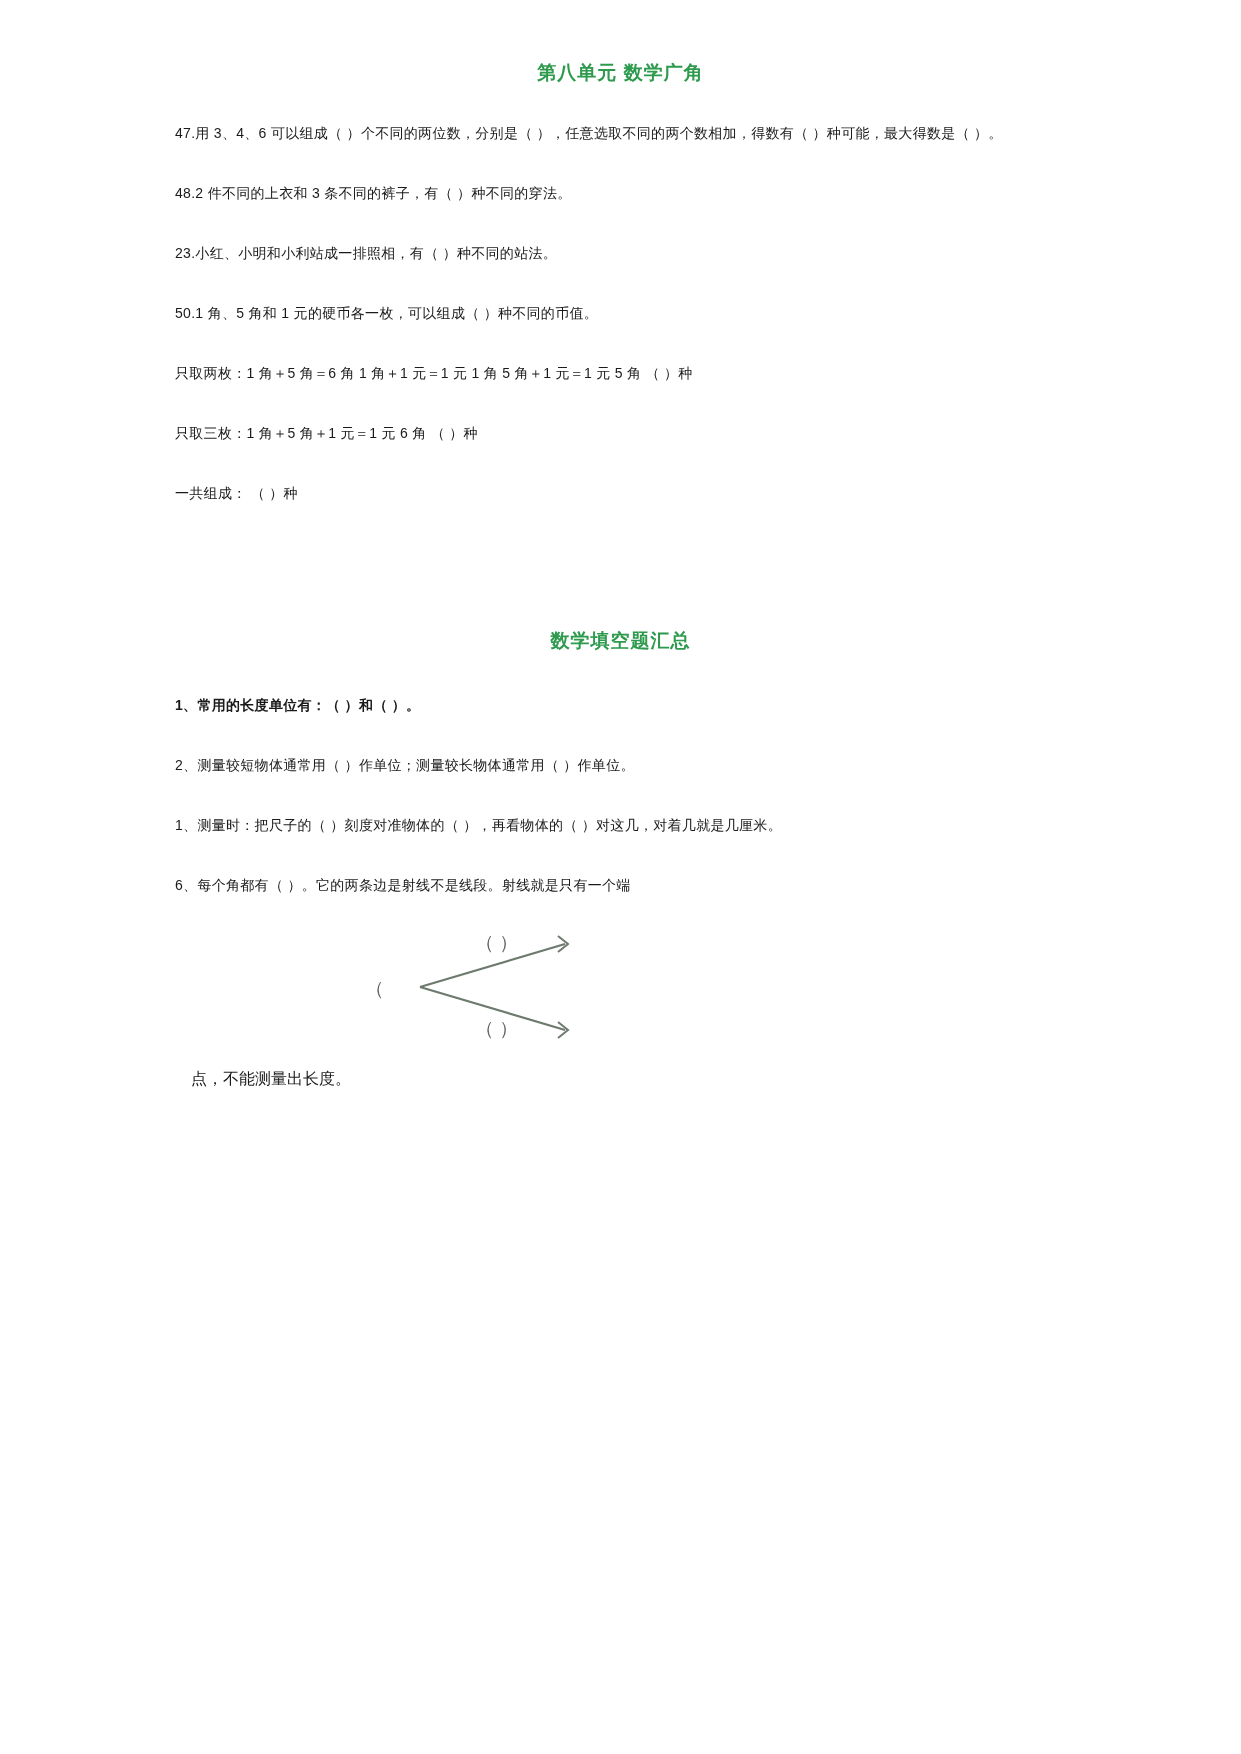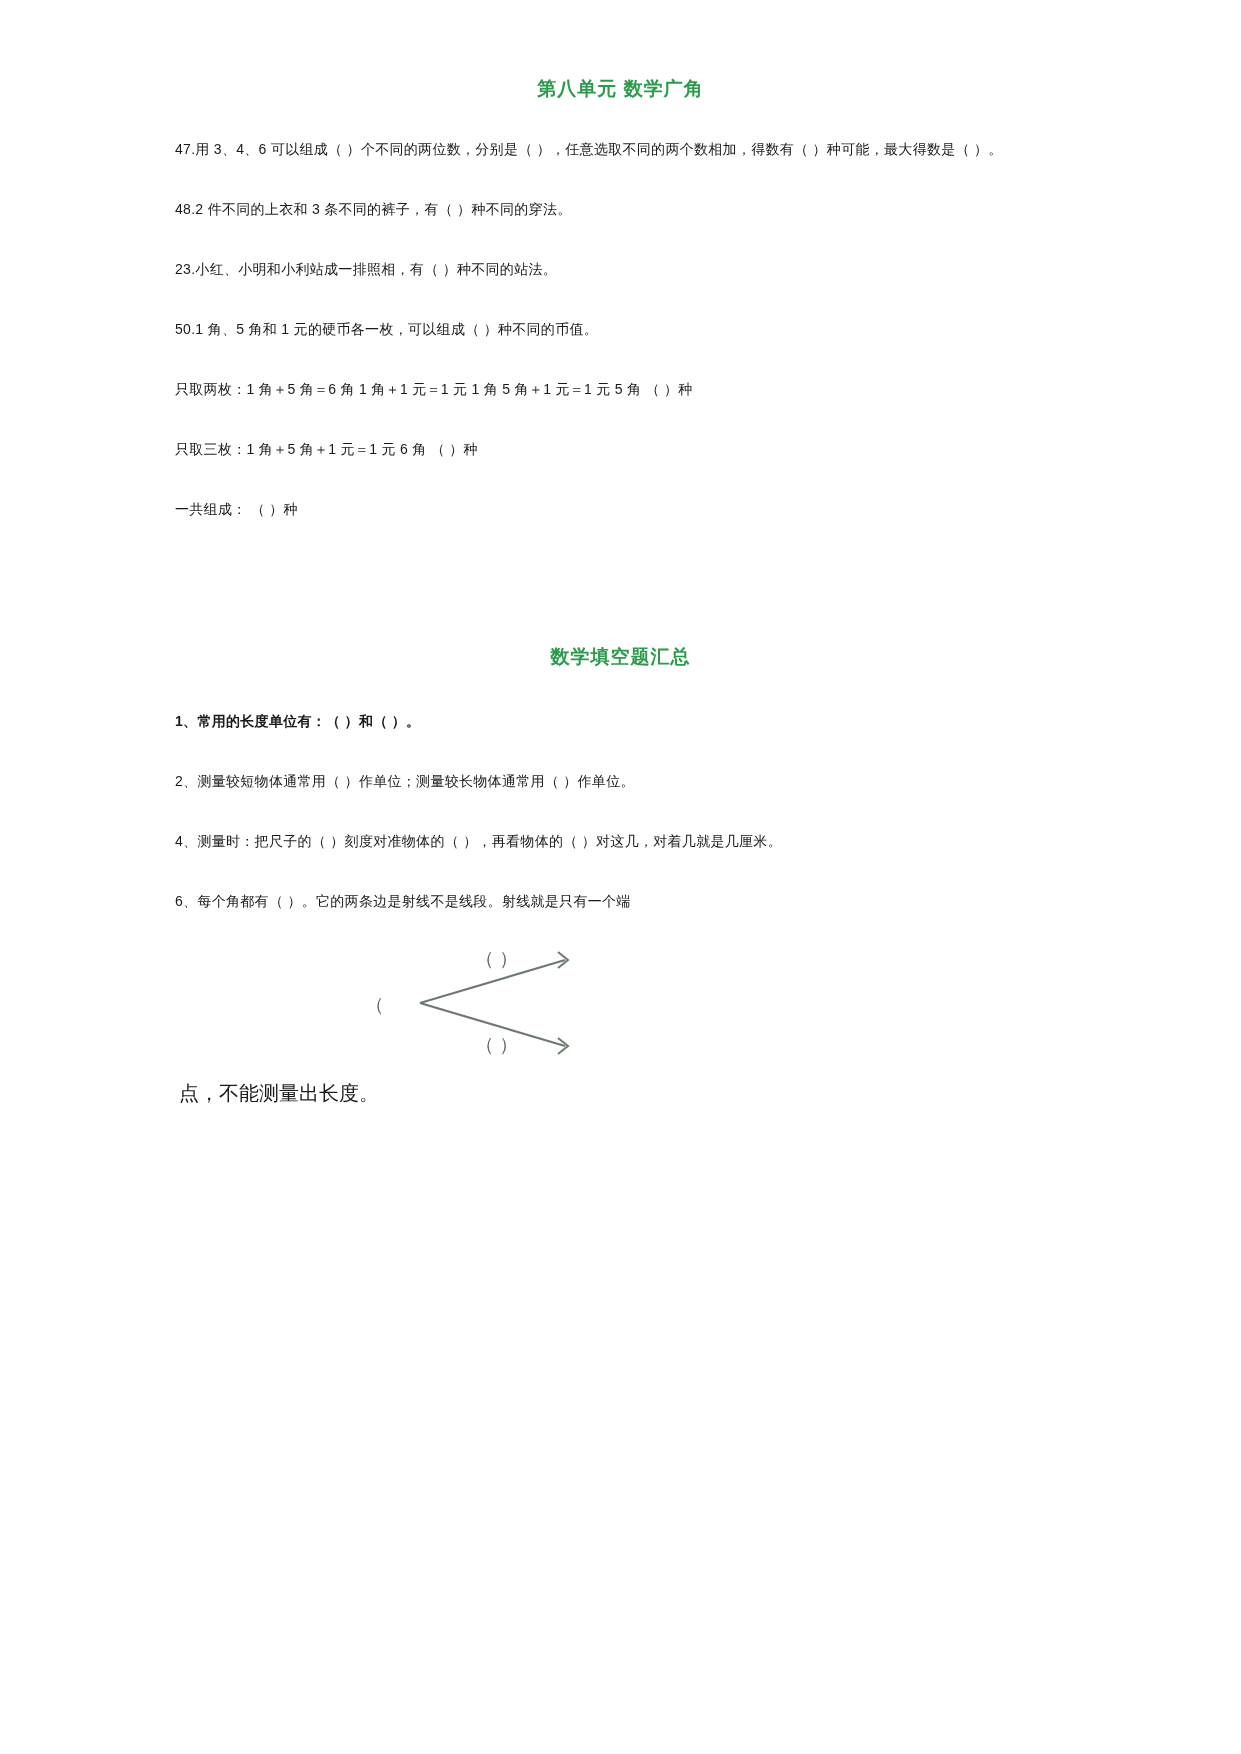--- a/index.html
+++ b/index.html
@@ -12,21 +12,21 @@
     height: 1754px;
     font-family: "Liberation Sans", sans-serif;
     color: #000000;
     position: relative;
     overflow: hidden;
   }
   .page {
     box-sizing: border-box;
     width: 1241px;
     height: 1754px;
-    padding: 76px 175px 0 175px;
+    padding: 60px 175px 0 175px;
     position: relative;
   }
   .section-heading {
     text-align: center;
     color: #2e9a4e;
     font-weight: bold;
     font-size: 19px;
     letter-spacing: 1px;
     margin: 0 0 30px 0;
   }
@@ -58,23 +58,23 @@
     position: absolute;
     left: 215px;
     top: 0;
   }
   .fig-paren {
     position: absolute;
     font-size: 19px;
     color: #5f6a60;
   }
   .tail-line {
-    font-size: 20px;
+    font-size: 16px;
     line-height: 34px;
-    margin: 4px;
+    margin: 16px;
     color: #1a1a1a;
   }
 </style>
 </head>
 <body>
 
 <div class="page">
 
   <div class="section-heading">第八单元    数学广角</div>
 
@@ -85,21 +85,21 @@
   <p class="q">只取两枚：1 角＋5 角＝6 角   1 角＋1 元＝1 元 1 角   5 角＋1 元＝1 元 5 角    （  ）种</p>
   <p class="q">只取三枚：1 角＋5 角＋1 元＝1 元 6 角          （  ）种</p>
   <p class="q">一共组成：  （    ）种</p>
 
   <div class="spacer-lg"></div>
 
   <div class="section-heading heading-2">数学填空题汇总</div>
 
   <p class="q bold">1、常用的长度单位有：（   ）和（   ）。</p>
   <p class="q">2、测量较短物体通常用（    ）作单位；测量较长物体通常用（  ）作单位。</p>
-  <p class="q">4、测量时：把尺子的（   ）刻度对准物体的（   ），再看物体的（   ）对这几，对着几就是几厘米。</p>
+  <p class="q">1、测量时：把尺子的（   ）刻度对准物体的（   ），再看物体的（   ）对这几，对着几就是几厘米。</p>
   <p class="q">6、每个角都有（                ）。它的两条边是射线不是线段。射线就是只有一个端</p>
 
   <div class="figure-wrap">
     <svg class="angle-fig" width="220" height="118" viewBox="0 0 220 118">
       <path d="M30 59 L175 16" stroke="#6e7a6e" stroke-width="2.2" fill="none"></path>
       <path d="M30 59 L175 102" stroke="#6e7a6e" stroke-width="2.2" fill="none"></path>
       <path d="M168 8 L178 16 L168 24" stroke="#6e7a6e" stroke-width="2" fill="none"></path>
       <path d="M168 94 L178 102 L168 110" stroke="#6e7a6e" stroke-width="2" fill="none"></path>
     </svg>
     <span class="fig-paren" style="left:190px; top:48px;">（</span>

